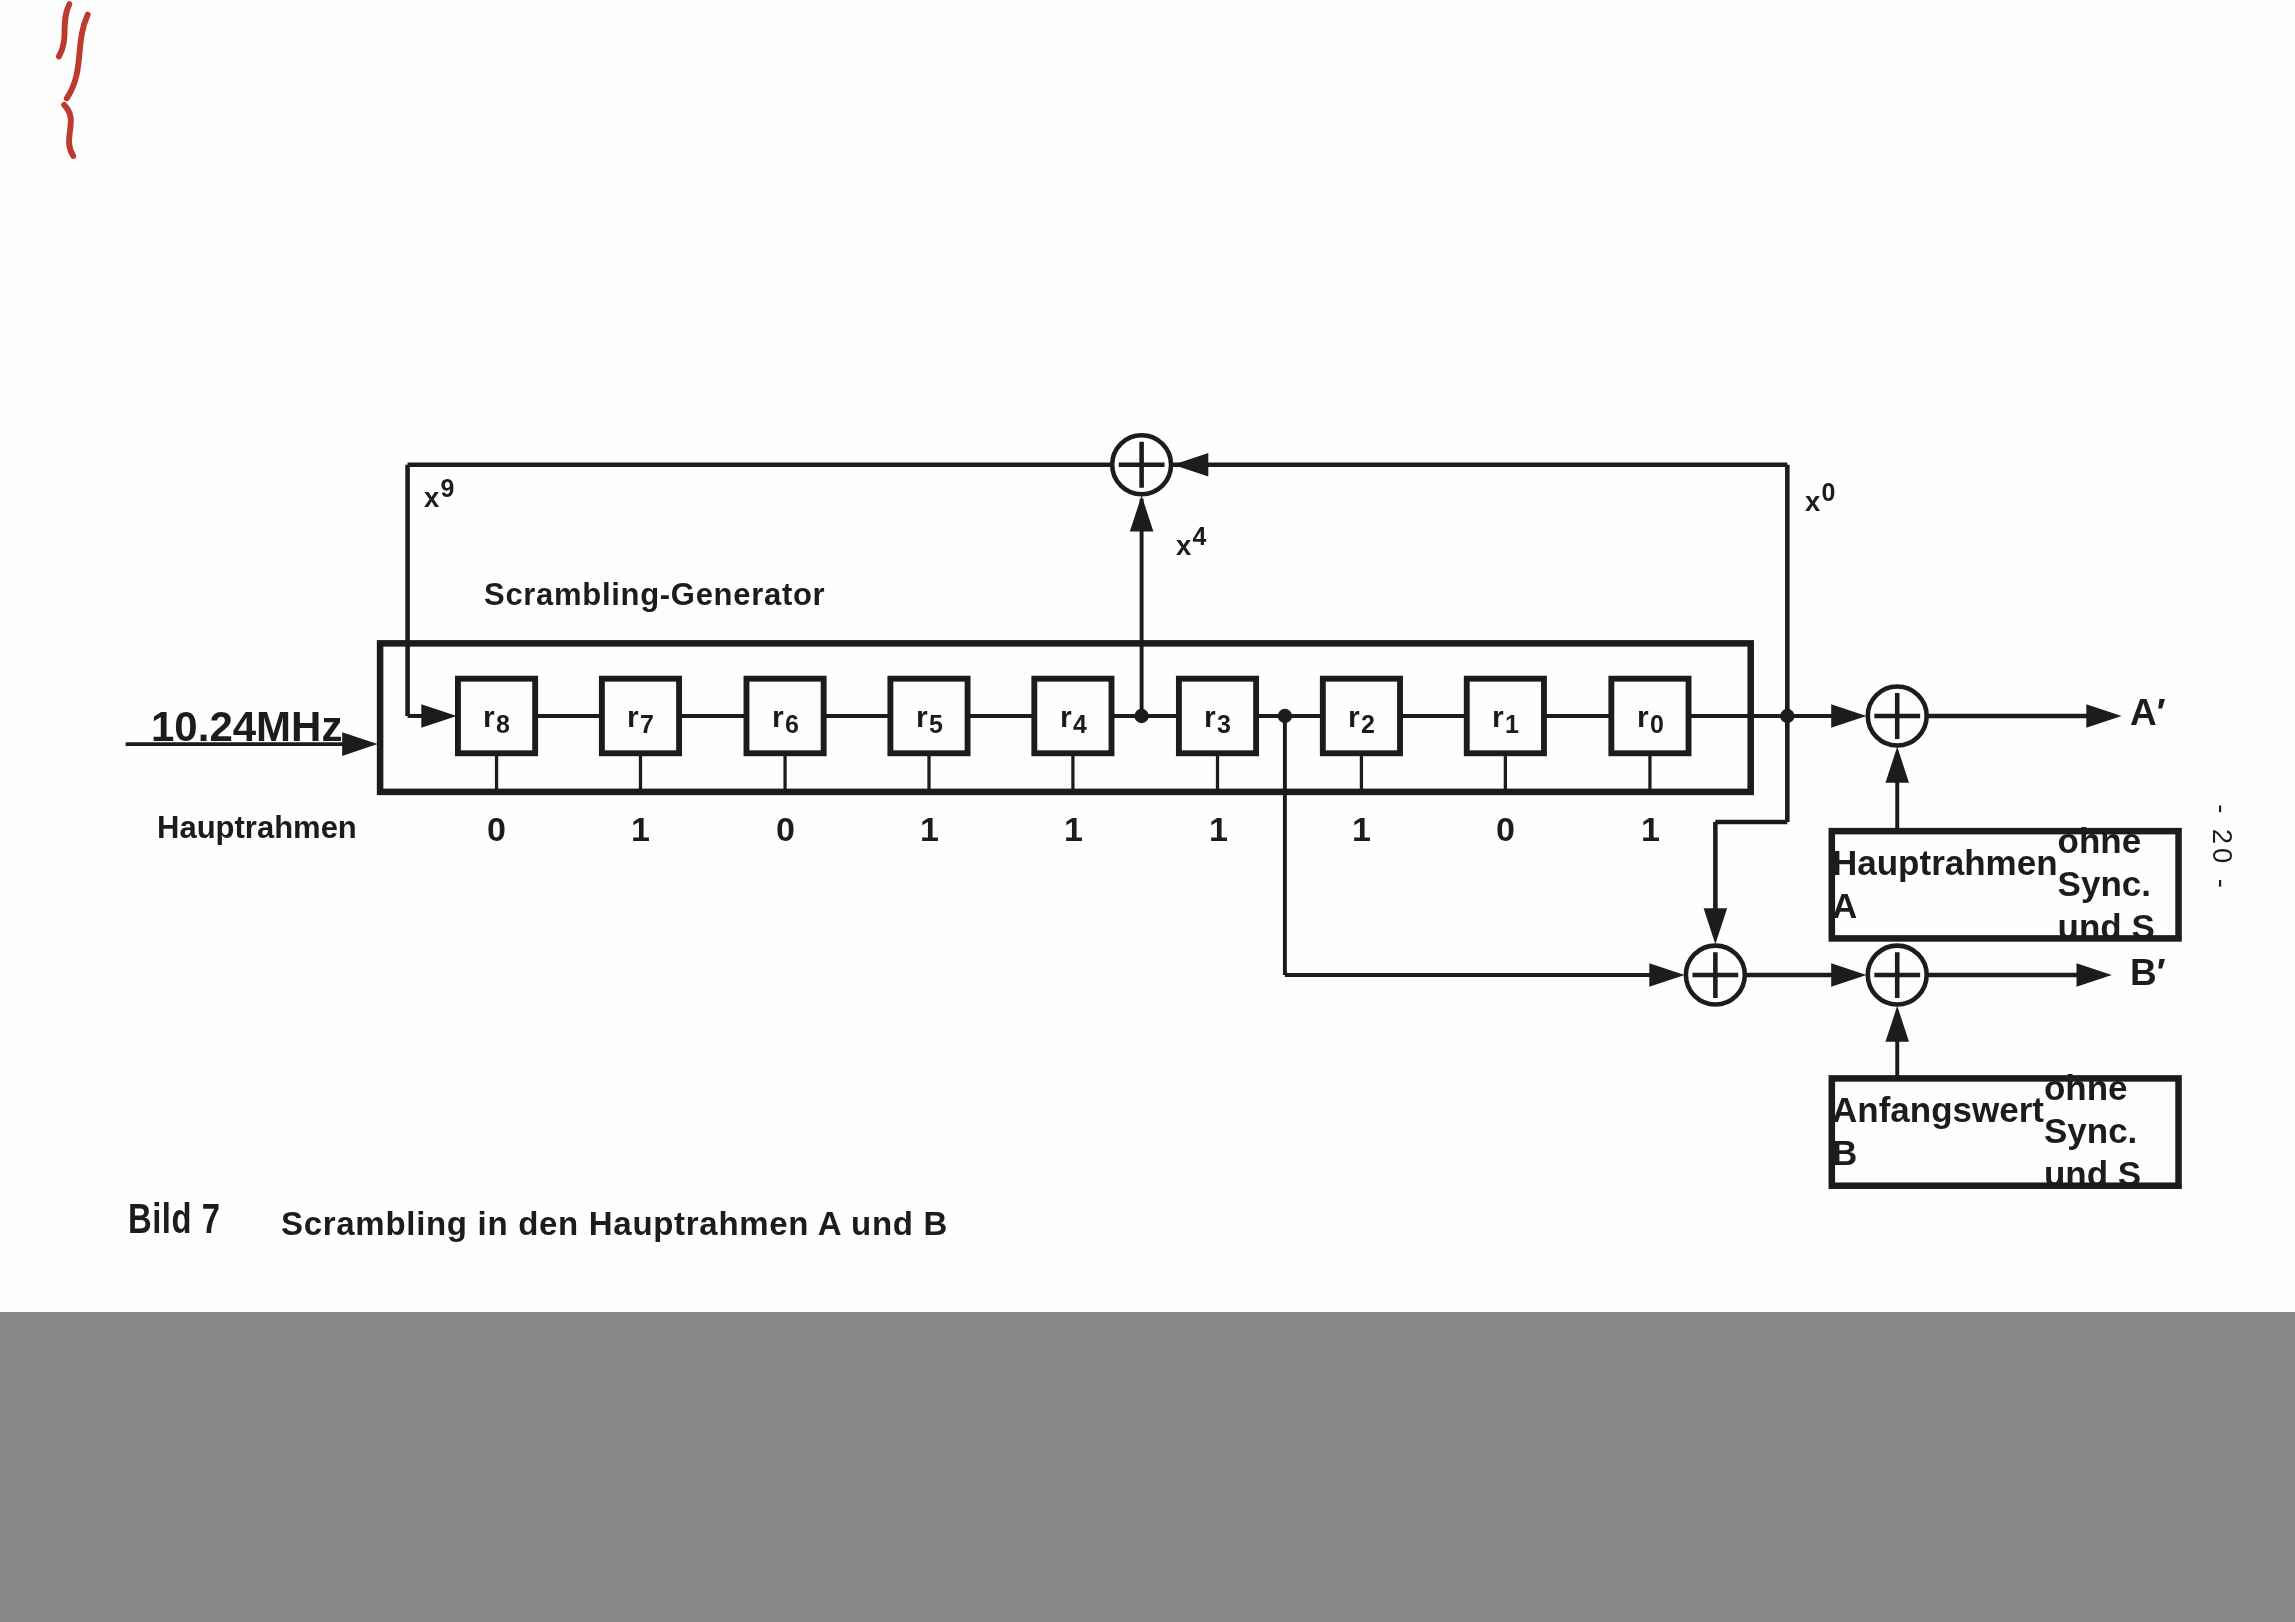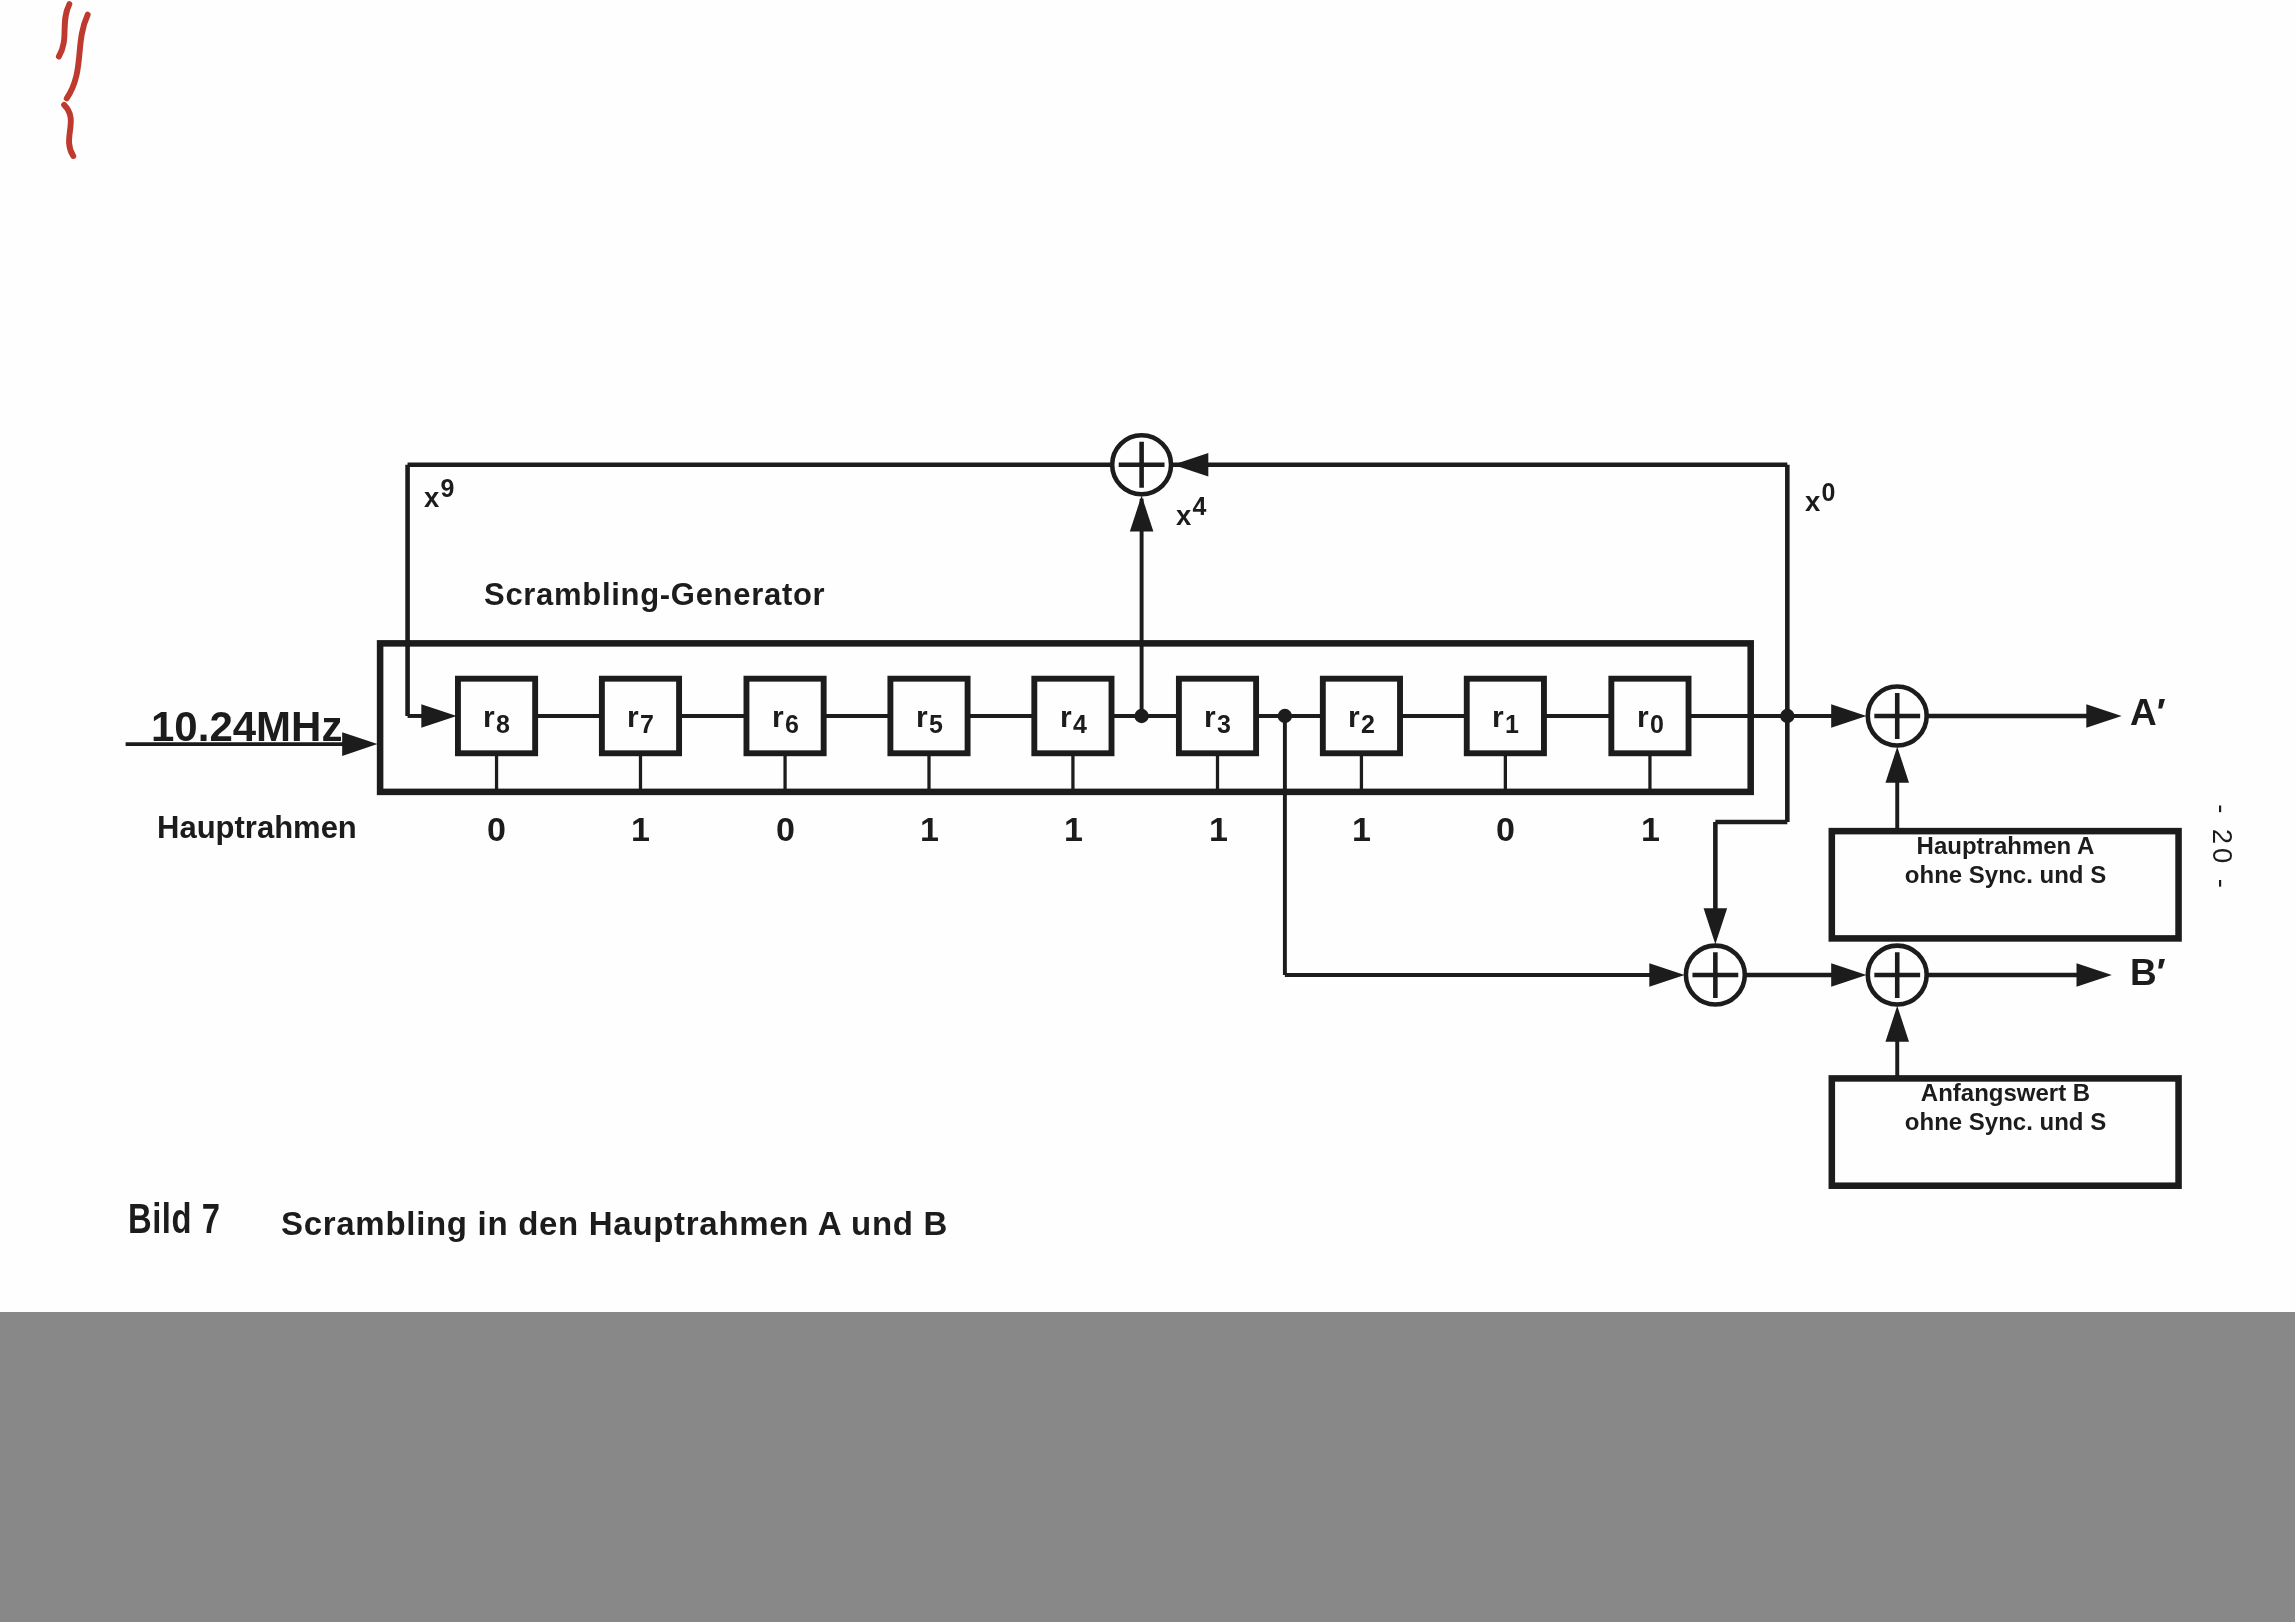--- a/index.html
+++ b/index.html
@@ -22,21 +22,21 @@
   .wbox{fill:var(--paper);stroke:var(--ink);}
   .nofill{fill:none;stroke:var(--ink);}
   .redln{stroke:var(--annotation_red);fill:none;stroke-linecap:round;}
   .txt{position:absolute;white-space:nowrap;}
   .b{font-weight:bold;}
   .tap{font-size:27.5px;font-weight:bold;}
   .tap .sup{font-size:25px;position:relative;top:-0.42em;margin-left:1.3px;}
   .reg-label{position:absolute;width:77px;height:75px;display:flex;align-items:center;justify-content:center;font-size:30px;font-weight:bold;}
   .reg-label .subx{font-size:25px;position:relative;top:0.30em;margin-left:1.3px;}
   .bit{position:absolute;width:79px;top:810px;text-align:center;font-size:34px;font-weight:bold;}
-  .frame-text{position:absolute;width:347px;height:107px;display:flex;flex-direction:column;align-items:center;font-size:24px;font-weight:bold;line-height:1.22;}
+  .frame-text{position:absolute;width:347px;height:107px;display:flex;flex-direction:row;align-items:center;justify-content:center;font-size:35px;font-weight:bold;line-height:1.22;}
   .outlbl{font-size:37px;font-weight:bold;}
   #caption-figure{font-size:42px;font-weight:bold;display:inline-block;transform:scaleX(0.78);transform-origin:left bottom;letter-spacing:0.7px;}
   #caption-title{font-size:33px;font-weight:bold;letter-spacing:0.7px;}
   #page-number{
     position:absolute;left:2125px;top:833px;width:196px;height:30px;
     transform:rotate(90deg);
     font-size:27.5px;letter-spacing:3.9px;text-align:center;
   }
 </style>
 </head>
@@ -137,21 +137,21 @@
     </g>
 
     <g>
       <path class="redln" stroke-width="9" d="M106,6 C92,34 106,58 90,86"></path>
       <path class="redln" stroke-width="9" d="M134,22 C114,66 130,108 102,150"></path>
       <path class="redln" stroke-width="9" d="M98,160 C122,184 94,210 112,238"></path>
     </g>
   </svg>
 
   <div class="txt tap" style="left:424px;top:482px;"><span>x</span><span class="sup">9</span></div>
-  <div class="txt tap" style="left:1176px;top:500px;"><span>x</span><span class="sup">4</span></div>
+  <div class="txt tap" style="left:1176px;top:530px;"><span>x</span><span class="sup">4</span></div>
   <div class="txt tap" style="left:1805px;top:486px;"><span>x</span><span class="sup">0</span></div>
 
   <div class="txt b" style="left:484px;top:577px;font-size:31px;letter-spacing:0.7px;text-align:right;">Scrambling-Generator</div>
 
   <div class="txt b" style="left:151px;top:703px;font-size:42px;">10.24MHz</div>
   <div class="txt b" style="left:157px;top:810px;font-size:31px;">Hauptrahmen</div>
 
   <div class="reg-label" style="left:458px;top:679px;">
       <span>r</span>
       <span class="subx">8</span>

